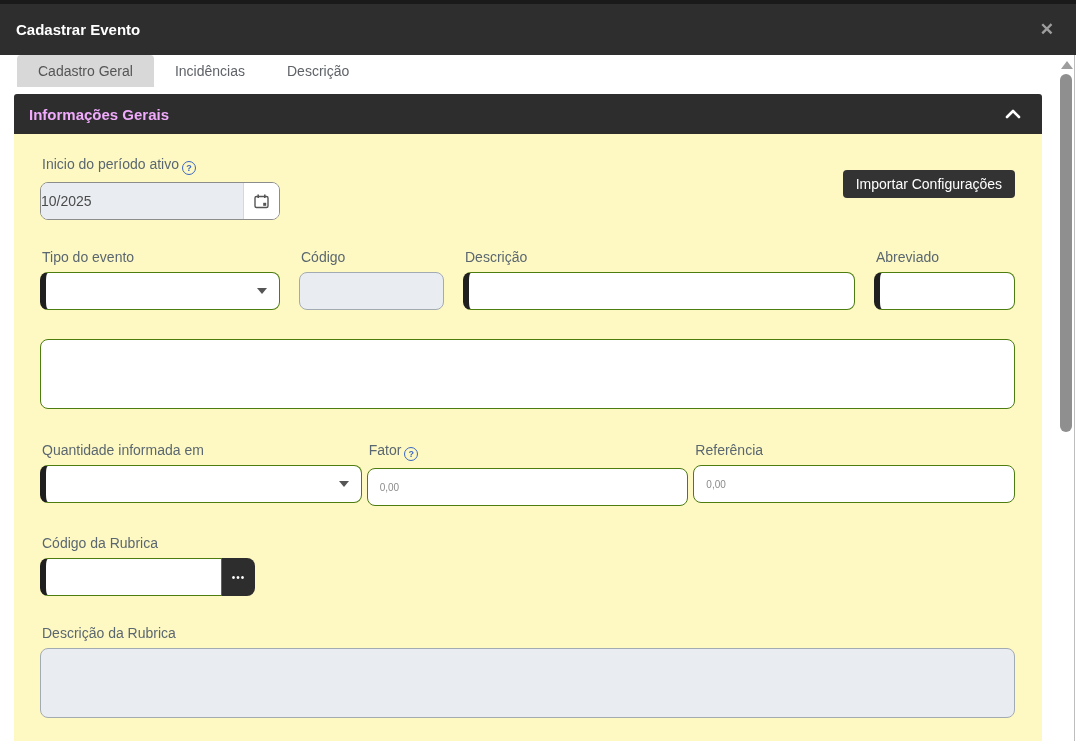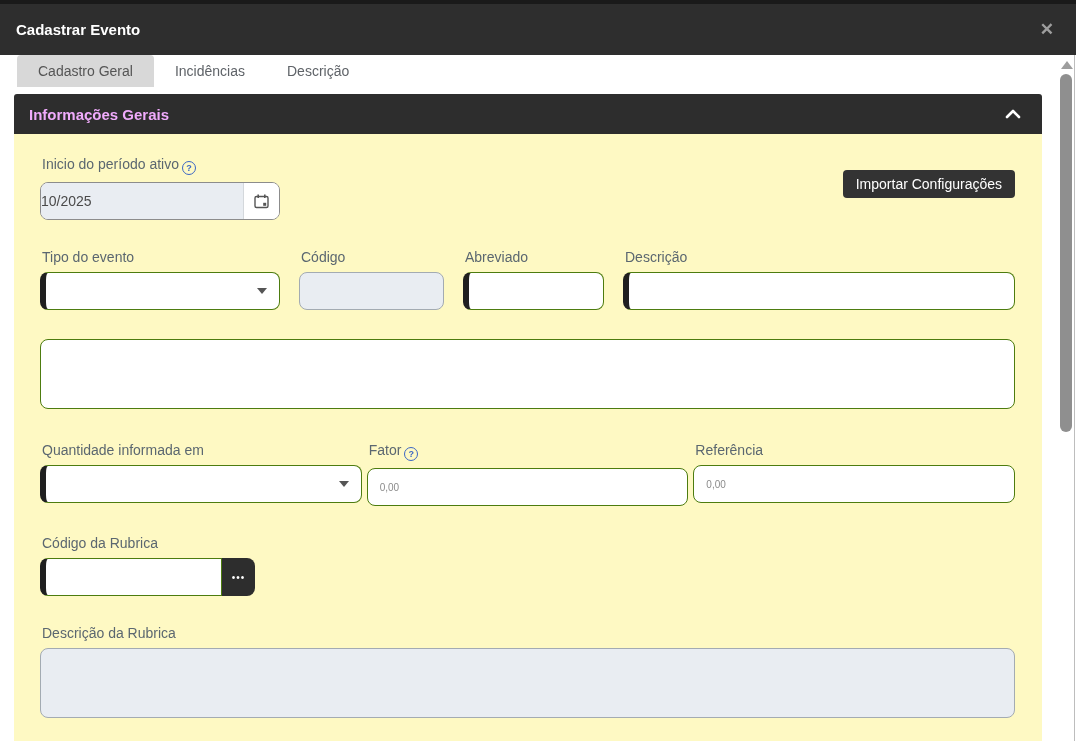--- a/index.html
+++ b/index.html
@@ -164,26 +164,26 @@
         <label>Tipo do evento</label>
         <div class="select-wrap">
           <input class="inp required" readonly="" value="" style="">
           <span class="select-arrow"></span>
         </div>
       </div>
       <div class="field" style="width:145px;">
         <label>Código</label>
         <input class="inp disabled-f" disabled="" value="" style="">
       </div>
+      <div class="field" style="width:392px;">
+        <label>Descrição</label>
+        <input class="inp required" value="" style="">
+      </div>
       <div class="field" style="width:141px;">
         <label>Abreviado</label>
-        <input class="inp required" value="" style="">
-      </div>
-      <div class="field" style="width:392px;">
-        <label>Descrição</label>
         <input class="inp required" value="" style="">
       </div>
     </div>
 
     <div class="form-row">
       <div class="field" style="width:100%;">
         <textarea class="txt" style=""></textarea>
       </div>
     </div>
 

